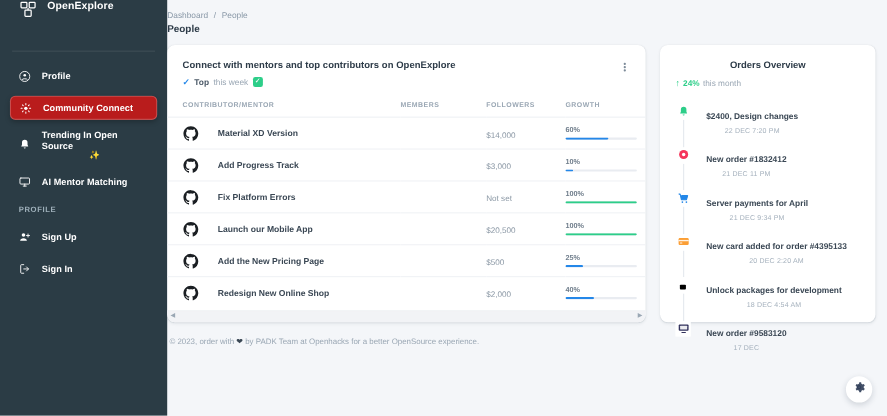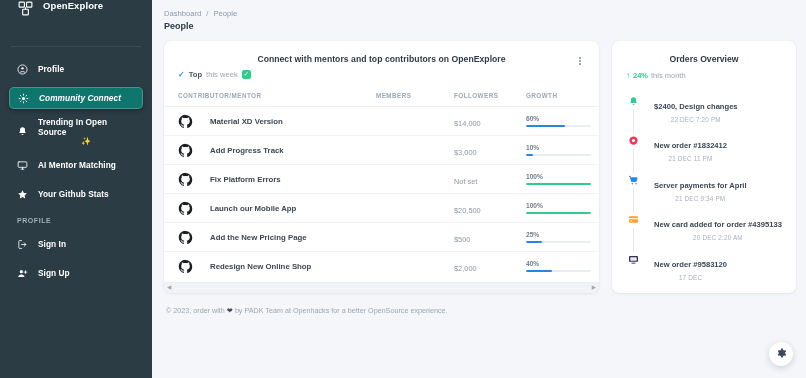--- a/index.html
+++ b/index.html
@@ -37,56 +37,55 @@
     height: 22px; padding: 0 8px; margin-bottom: 7px;
     border-radius: 5px; cursor: pointer;
     color: #ffffff; font-size: 8.3px; font-weight: bold;
     letter-spacing: .05px;
   }
   .nav-item .nico {
     width: 11px; height: 11px; flex: 0 0 11px;
     display: flex; align-items: center; justify-content: center;
   }
   .nav-item.active {
-    background: #0f766e;
+    background: #b91c1c;
     border: 1px solid rgba(255,255,255,.22);
     box-shadow: 0 2px 5px rgba(0,0,0,.25);
-    font-style: italic;
   }
   .nav-item.tall { height: auto; min-height: 22px; padding-top:1px; padding-bottom:1px; align-items: flex-start; }
   .nav-item.tall .nico { margin-top: 9px; }
   .nav-label-wrap { display: flex; flex-direction: column; align-items: center; }
   .spark { font-size: 8px; line-height: 9px; }
   .nav-section {
     color: #9fb0ba; font-size: 7px; font-weight: bold;
     letter-spacing: .55px; padding: 0 8px;
     margin: 12px 0 9px 0;
   }
 
   
   .main {
     flex: 1; height: 378px; position: relative;
-    padding: 9px 10px 0 12px;
+    padding: 9px 10px 0 0;
     overflow: hidden;
   }
   .crumbs { font-size: 7.6px; color: #8a99a8; margin-bottom: 3px; }
   .crumbs .sep { margin: 0 3px; }
   .crumbs .cur { color: #8a99a8; }
   .page-title { font-size: 9px; font-weight: bold; color: #2d3b48; margin-bottom: 10px; }
 
   .row { display: flex; gap: 13px; align-items: flex-start; }
 
   .card {
     background: #ffffff; border-radius: 7px;
     box-shadow: 0 1px 3px rgba(20,40,60,.07), 0 0 1px rgba(20,40,60,.10);
   }
   .card-left { flex: 0 0 435px; height: 252px; display: flex; flex-direction: column; }
   .card-right { flex: 1; height: 252px; padding: 13px 14px 0 14px; text-align: center; }
 
-  .ch { padding: 13px 14px 9px 14px; position: relative; text-align: center; }
+  .ch { padding: 13px 14px 9px 14px; position: relative; }
   .ch-title { font-size: 8.6px; font-weight: bold; color: #2d3b48; letter-spacing: .05px; }
   .ch-sub { display: flex; align-items: center; gap: 4px; margin-top: 6px; font-size: 7.6px; color: #9aa7b4; }
   .ch-sub .tick { color: #2487e8; font-size: 8px; font-weight: bold; }
   .ch-sub b { color: #4a5866; font-weight: bold; }
   .badge-green {
     width: 9px; height: 9px; border-radius: 2px; background: #2dce89;
     display: inline-flex; align-items: center; justify-content: center;
     color: #fff; font-size: 6.5px; line-height: 1;
   }
   .kebab {
@@ -213,50 +212,42 @@
     <div class="nav-item">
       <span class="nico">
         <svg viewBox="0 0 24 24" width="11" height="11" fill="none" stroke="#ffffff" stroke-width="1.8" stroke-linecap="round">
           <rect x="2.5" y="4" width="19" height="12" rx="1.8"></rect>
           <path d="M9 20h6M12 16v4"></path>
         </svg>
       </span>
       <span>AI Mentor Matching</span>
     </div>
 
-    <div class="nav-item">
-      <span class="nico">
-        <svg viewBox="0 0 24 24" width="11" height="11" fill="#ffffff">
-          <path d="M12 2.5l2.9 6.1 6.6.9-4.8 4.6 1.2 6.6L12 17.6 6.1 20.7l1.2-6.6L2.5 9.5l6.6-.9z"></path>
-        </svg>
-      </span>
-      <span>Your Github Stats</span>
-    </div>
 
     <div class="nav-section">PROFILE</div>
-
-    <div class="nav-item">
-      <span class="nico">
-        <svg viewBox="0 0 24 24" width="11" height="11" fill="none" stroke="#ffffff" stroke-width="1.8" stroke-linecap="round" stroke-linejoin="round">
-          <path d="M10 3.5H5.5a1.5 1.5 0 00-1.5 1.5v14a1.5 1.5 0 001.5 1.5H10"></path>
-          <path d="M15.5 16l4-4-4-4M19 12h-9"></path>
-        </svg>
-      </span>
-      <span>Sign In</span>
-    </div>
 
     <div class="nav-item">
       <span class="nico">
         <svg viewBox="0 0 24 24" width="11" height="11" fill="#ffffff">
           <circle cx="9.5" cy="8" r="3.6"></circle>
           <path d="M2.8 19.5c0-3.4 3-5.3 6.7-5.3s6.7 1.9 6.7 5.3z"></path>
           <path d="M18.5 6v6M15.5 9h6" stroke="#ffffff" stroke-width="1.8" stroke-linecap="round" fill="none"></path>
         </svg>
       </span>
       <span>Sign Up</span>
+    </div>
+
+    <div class="nav-item">
+      <span class="nico">
+        <svg viewBox="0 0 24 24" width="11" height="11" fill="none" stroke="#ffffff" stroke-width="1.8" stroke-linecap="round" stroke-linejoin="round">
+          <path d="M10 3.5H5.5a1.5 1.5 0 00-1.5 1.5v14a1.5 1.5 0 001.5 1.5H10"></path>
+          <path d="M15.5 16l4-4-4-4M19 12h-9"></path>
+        </svg>
+      </span>
+      <span>Sign In</span>
     </div>
   </aside>
 
   <main class="main">
     <div class="crumbs">
       <span>Dashboard</span>
       <span class="sep">/</span>
       <span class="cur">People</span>
     </div>
     <div class="page-title">People</div>
@@ -460,20 +451,29 @@
                 <svg viewBox="0 0 24 24" width="11" height="11" fill="#fb9e34">
                   <rect x="2" y="5" width="20" height="14" rx="2.4"></rect>
                   <rect x="2" y="9" width="20" height="2.6" fill="#ffffff" opacity=".85"></rect>
                   <rect x="4.5" y="14" width="5" height="2.2" rx="1" fill="#ffffff" opacity=".9"></rect>
                 </svg>
               </span>
               <span class="tl-txt"><span class="tl-main">New card added for order #4395133</span><div class="tl-time">20 DEC 2:20 AM</div></span>
             </div>
             <div class="tl-item">
               <span class="tl-ico">
+                <svg viewBox="0 0 24 24" width="11" height="11" fill="#f3途0">
+                  <rect x="4.5" y="10.5" width="12" height="9.5" rx="1.8"></rect>
+                  <path d="M8 10.5V7.5a4.5 4.5 0 019-0.3" fill="none" stroke="#f3途0" stroke-width="2" stroke-linecap="round"></path>
+                </svg>
+              </span>
+              <span class="tl-txt"><span class="tl-main">Unlock packages for development</span><div class="tl-time">18 DEC 4:54 AM</div></span>
+            </div>
+            <div class="tl-item">
+              <span class="tl-ico">
                 <svg viewBox="0 0 24 24" width="11" height="11" fill="#32325d">
                   <rect x="2.2" y="4.5" width="19.6" height="12.5" rx="2"></rect>
                   <rect x="5" y="7" width="14" height="7.5" rx="1" fill="#ffffff" opacity=".9"></rect>
                   <path d="M8.5 20h7" stroke="#32325d" stroke-width="2" stroke-linecap="round"></path>
                 </svg>
               </span>
               <span class="tl-txt"><span class="tl-main">New order #9583120</span><div class="tl-time">17 DEC</div></span>
             </div>
           </div>
       </section>

